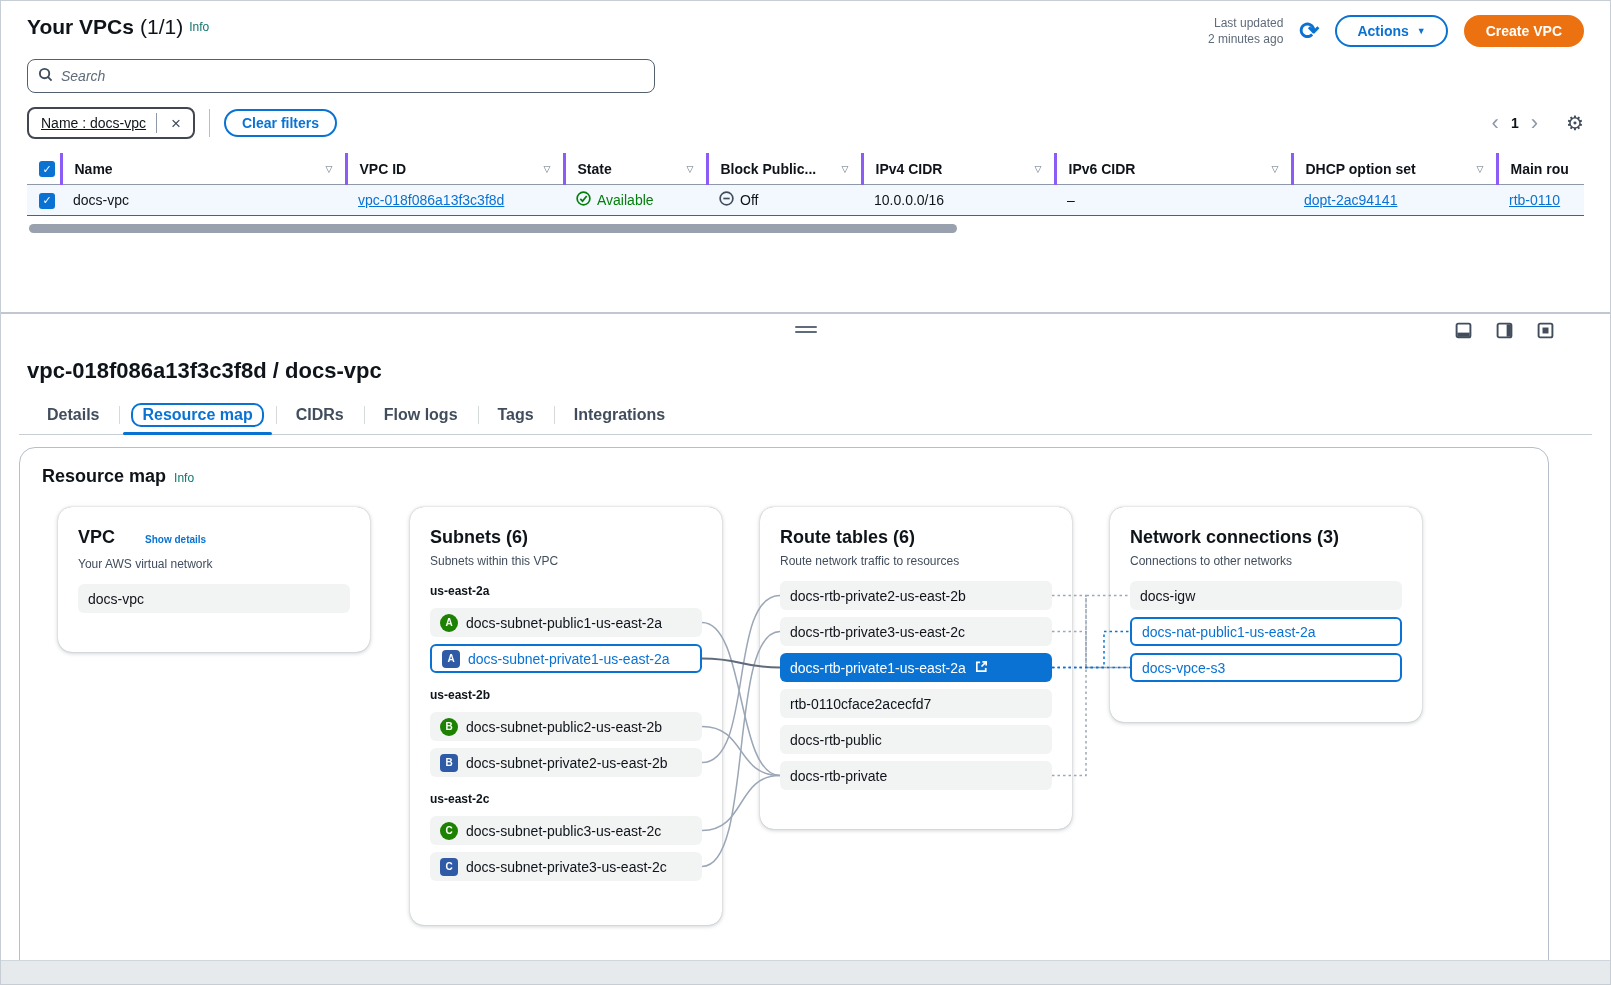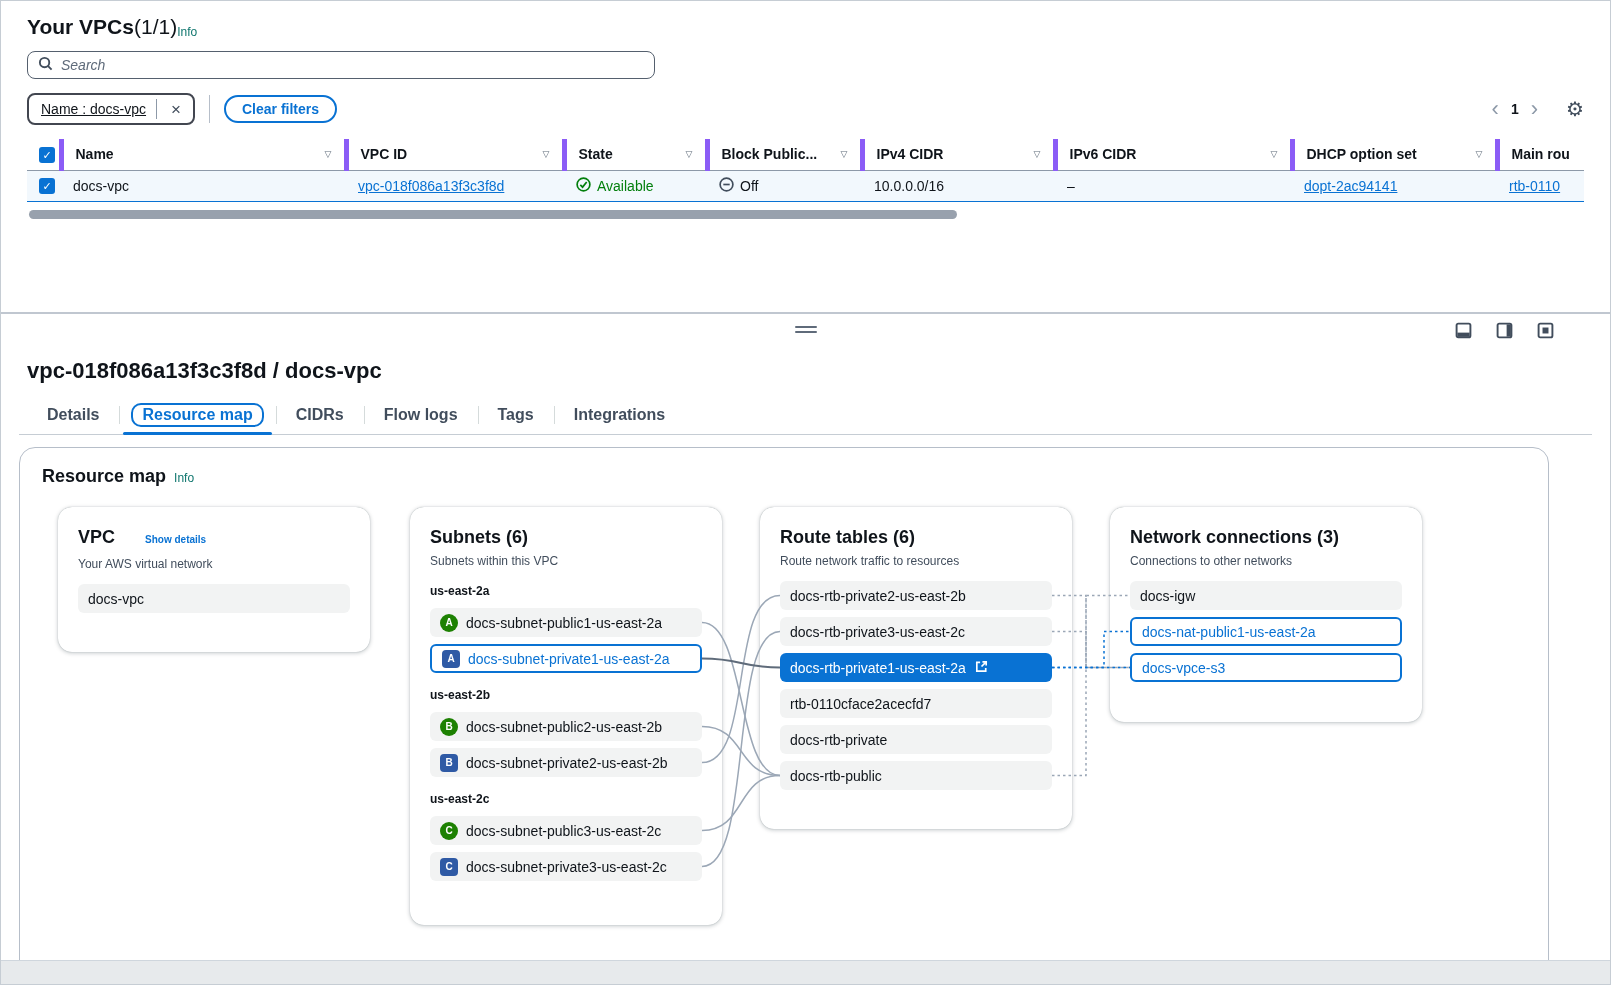--- a/index.html
+++ b/index.html
@@ -5,54 +5,54 @@
   * { box-sizing: border-box; margin: 0; padding: 0; }
   body {
     font-family: "Liberation Sans", "DejaVu Sans", sans-serif;
     color: #0f141a; background: #fff; overflow: hidden;
   }
   .app { width: 1611px; height: 985px; border: 1px solid #c6cdd4; background: #fff; position: relative; overflow: hidden; }
 
   
   .top-pane { height: 311px; padding: 14px 26px 0; }
   .header-row { display: flex; justify-content: space-between; align-items: flex-start; }
-  .page-title { font-size: 21px; font-weight: 700; display: flex; align-items: flex-end; }
+  .page-title { font-size: 21px; font-weight: 700; display: flex; align-items: center; gap: 6px; }
   .page-title .count { font-weight: 400; }
   .info-link { font-size: 12px; font-weight: 400; color: #0f766e; cursor: pointer; text-decoration: none; }
   .header-actions { display: flex; align-items: center; gap: 16px; }
   .last-updated { font-size: 12px; color: #5f6b7a; text-align: right; line-height: 1.35; }
   .refresh-btn { background: none; border: none; color: #0972d3; font-size: 24px; line-height: 1; cursor: pointer; font-weight: 700; }
   .btn { border-radius: 20px; padding: 6px 20px; font-size: 14px; font-weight: 700; cursor: pointer; }
   .btn-normal { background: #fff; border: 2px solid #0972d3; color: #0972d3; display: inline-flex; align-items: center; gap: 8px; }
   .btn-normal .caret { font-size: 9px; line-height: 1; }
   .btn-primary { background: #ec7211; border: 2px solid #ec7211; color: #fff; }
 
   .search-row { margin-top: 12px; }
-  .search-box { display: flex; align-items: center; gap: 8px; width: 628px; height: 28px; border: 1px solid #55606e; border-radius: 8px; padding: 0 10px; background: #fff; }
+  .search-box { display: flex; align-items: center; gap: 8px; width: 628px; height: 34px; border: 1px solid #55606e; border-radius: 8px; padding: 0 10px; background: #fff; }
   .search-box input { border: none; outline: none; flex: 1; font-size: 14px; color: #0f141a; background: transparent; font-family: inherit; }
   .search-box input::placeholder { font-style: italic; color: #5f6b7a; }
 
   .filter-row { margin-top: 14px; display: flex; align-items: center; justify-content: space-between; }
   .filter-left { display: flex; align-items: center; gap: 14px; }
   .filter-token { display: inline-flex; align-items: center; gap: 10px; border: 2px solid #424650; border-radius: 8px; padding: 4px 8px 4px 12px; font-size: 14px; background: #fff; }
   .filter-token .token-text { text-decoration: underline; cursor: pointer; }
   .token-divider { width: 1px; height: 20px; background: #8d99a8; }
   .token-close { border: none; background: none; font-size: 17px; line-height: 1; color: #414d5c; cursor: pointer; padding: 0 4px; }
   .v-divider { width: 1px; height: 28px; background: #b6bec9; }
   .btn-clear { padding: 4px 16px; }
   .pager { display: flex; align-items: center; gap: 12px; }
   .pager .chev { background: none; border: none; font-size: 22px; color: #8d99a8; cursor: pointer; line-height: 1; }
   .pager .page { font-size: 14px; font-weight: 700; }
   .gear-btn { background: none; border: none; font-size: 20px; color: #414d5c; cursor: pointer; margin-left: 16px; line-height: 1; }
 
   .table-wrap { margin-top: 14px; overflow: hidden; width: 100%; }
   table { border-collapse: collapse; table-layout: fixed; width: 1700px; }
   th, td { padding: 0 12px; height: 31px; font-size: 14px; text-align: left; white-space: nowrap; overflow: hidden; }
   thead th { font-weight: 700; border-bottom: 1px solid #8d99a8; }
-  thead th:nth-child(n+2) { border-left: 5px solid #8b5cf6; }
+  thead th:nth-child(n+2) { border-left: 3px solid #8b5cf6; }
   .th-inner { display: flex; justify-content: space-between; align-items: center; gap: 6px; }
   .filter-caret { color: #5f6b7a; font-size: 9px; cursor: pointer; }
   tr.data-row td { background: #f2f8fd; border-top: 1px solid #0972d3; border-bottom: 1px solid #0972d3; }
   .tbl-link { color: #0972d3; text-decoration: underline; cursor: pointer; }
   .status-cell { display: inline-flex; align-items: center; gap: 6px; color: #037f0c; text-align: right; }
   .off-cell { display: inline-flex; align-items: center; gap: 6px; color: #0f141a; }
   .checkbox { width: 16px; height: 16px; border-radius: 3px; background: #0972d3; display: inline-flex; align-items: center; justify-content: center; cursor: pointer; }
   .check-glyph { color: #fff; font-size: 11px; font-weight: 700; line-height: 1; }
   .h-scroll { margin-top: 8px; height: 9px; width: 100%; position: relative; }
   .h-scroll .thumb { position: absolute; left: 2px; top: 0; height: 9px; width: 928px; border-radius: 5px; background: #98a1ad; cursor: pointer; }
@@ -106,20 +106,36 @@
 
 <div class="app">
 
   <div class="top-pane">
     <div class="header-row">
       <h1 class="page-title">
         <span>Your VPCs</span>
         <span class="count">(1/1)</span>
         <a class="info-link">Info</a>
       </h1>
+      <div class="header-actions">
+        <div class="last-updated">
+          <div>Last updated</div>
+          <div>2 minutes ago</div>
+        </div>
+        <button class="refresh-btn">
+          <span>⟳</span>
+        </button>
+        <button class="btn btn-normal">
+          <span>Actions</span>
+          <span class="caret">▼</span>
+        </button>
+        <button class="btn btn-primary">
+          <span>Create VPC</span>
+        </button>
+      </div>
     </div>
 
     <div class="search-row">
       <div class="search-box">
         <span>
           <svg width="15" height="15" viewBox="0 0 16 16">
               <circle cx="7" cy="7" r="5" fill="none" stroke="#414d5c" stroke-width="2"></circle>
               <line x1="10.5" y1="10.5" x2="14.5" y2="14.5" stroke="#414d5c" stroke-width="2"></line>
             </svg>
         </span>
@@ -409,22 +425,22 @@
               <span class="sel-left">docs-rtb-private1-us-east-2a</span>
               <span>
                 <svg width="15" height="15" viewBox="0 0 16 16">
                     <path d="M6.5 3.5 H3 V13 H12.5 V9.5" fill="none" stroke="#fff" stroke-width="1.8"></path>
                     <path d="M9 3 H13 V7" fill="none" stroke="#fff" stroke-width="1.8"></path>
                     <path d="M13 3 L8 8" fill="none" stroke="#fff" stroke-width="1.8"></path>
                   </svg>
               </span>
             </div>
             <div class="rm-item">rtb-0110cface2acecfd7</div>
+            <div class="rm-item">docs-rtb-public</div>
             <div class="rm-item">docs-rtb-private</div>
-            <div class="rm-item">docs-rtb-public</div>
           </div>
         </div>
 
         <div class="rm-col col-net">
           <div class="rm-col-title">Network connections (3)</div>
           <div class="rm-col-sub">Connections to other networks</div>
           <div class="rm-list">
             <div class="rm-item">docs-igw</div>
             <div class="rm-item highlight">docs-nat-public1-us-east-2a</div>
             <div class="rm-item highlight">docs-vpce-s3</div>

